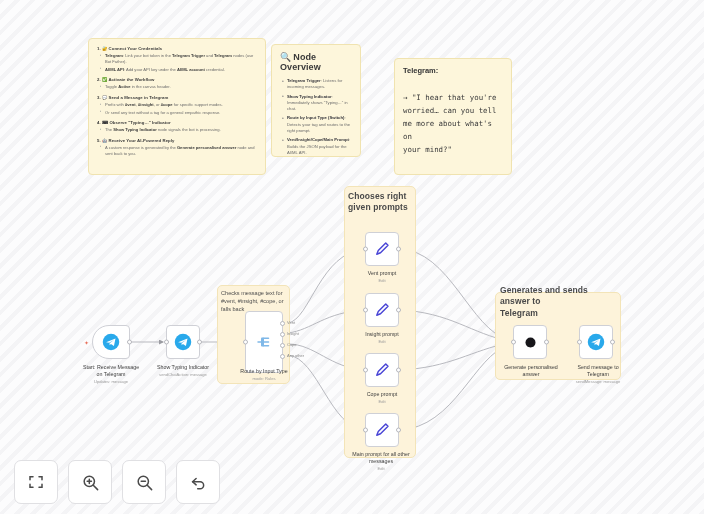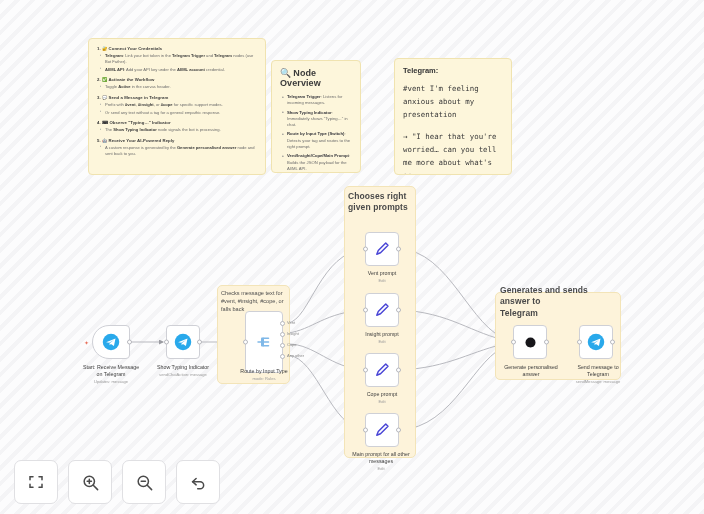--- a/index.html
+++ b/index.html
@@ -279,39 +279,36 @@
           <div class="qs-head">4. <span>⌨</span> Observe "Typing…" Indicator</div>
           <div class="qs-sub">The <b>Show Typing Indicator</b> node signals the bot is processing.</div>
         </div>
         <div class="qs-item">
           <div class="qs-head">5. <span>🤖</span> Receive Your AI-Powered Reply</div>
           <div class="qs-sub">A custom response is generated by the <b>Generate personalised answer</b> node and sent back to you.</div>
         </div>
       </div>
   </div>
 
-  <div class="sticky" style="left:271px; top:60px; width:90px; height:113px;">
+  <div class="sticky" style="left:271px; top:44px; width:90px; height:113px;">
     <div class="sticky-title">
       <span class="emj">🔍</span><span>Node Overview</span>
     </div>
     <div id="no-list">
         <div class="no-item"><b>Telegram Trigger</b>: Listens for incoming messages.</div>
         <div class="no-item"><b>Show Typing Indicator</b>: Immediately shows "Typing…" in chat.</div>
         <div class="no-item"><b>Route by Input Type (Switch)</b>: Detects your tag and routes to the right prompt.</div>
         <div class="no-item"><b>Vent/Insight/Cope/Main Prompt</b>: Builds the JSON payload for the AI/ML API.</div>
         <div class="no-item"><b>Generate personalised answer</b>: Calls the AI/ML API (model <code>openai/gpt-4o</code>).</div>
         <div class="no-item"><b>Send message to Telegram</b>: Delivers the AI's reply back into your chat.</div>
       </div>
   </div>
 
   <div class="sticky" style="left:394px; top:58px; width:118px; height:117px;">
     <div class="ex-title">Telegram:</div>
-    <div class="ex-mono">#vent I'm feeling
-anxious about my
-presentation</div>
     <div class="ex-gap"></div>
     <div class="ex-mono">→ "I hear that you're
 worried… can you tell
 me more about what's on
 your mind?"</div>
   </div>
 
   <div class="group" style="left:217px; top:285px; width:73px; height:99px;"></div>
   <div class="group-note" style="left:221px; top:289px; width:70px; white-space:pre-line;">Checks message text for
 #vent, #insight, #cope, or

